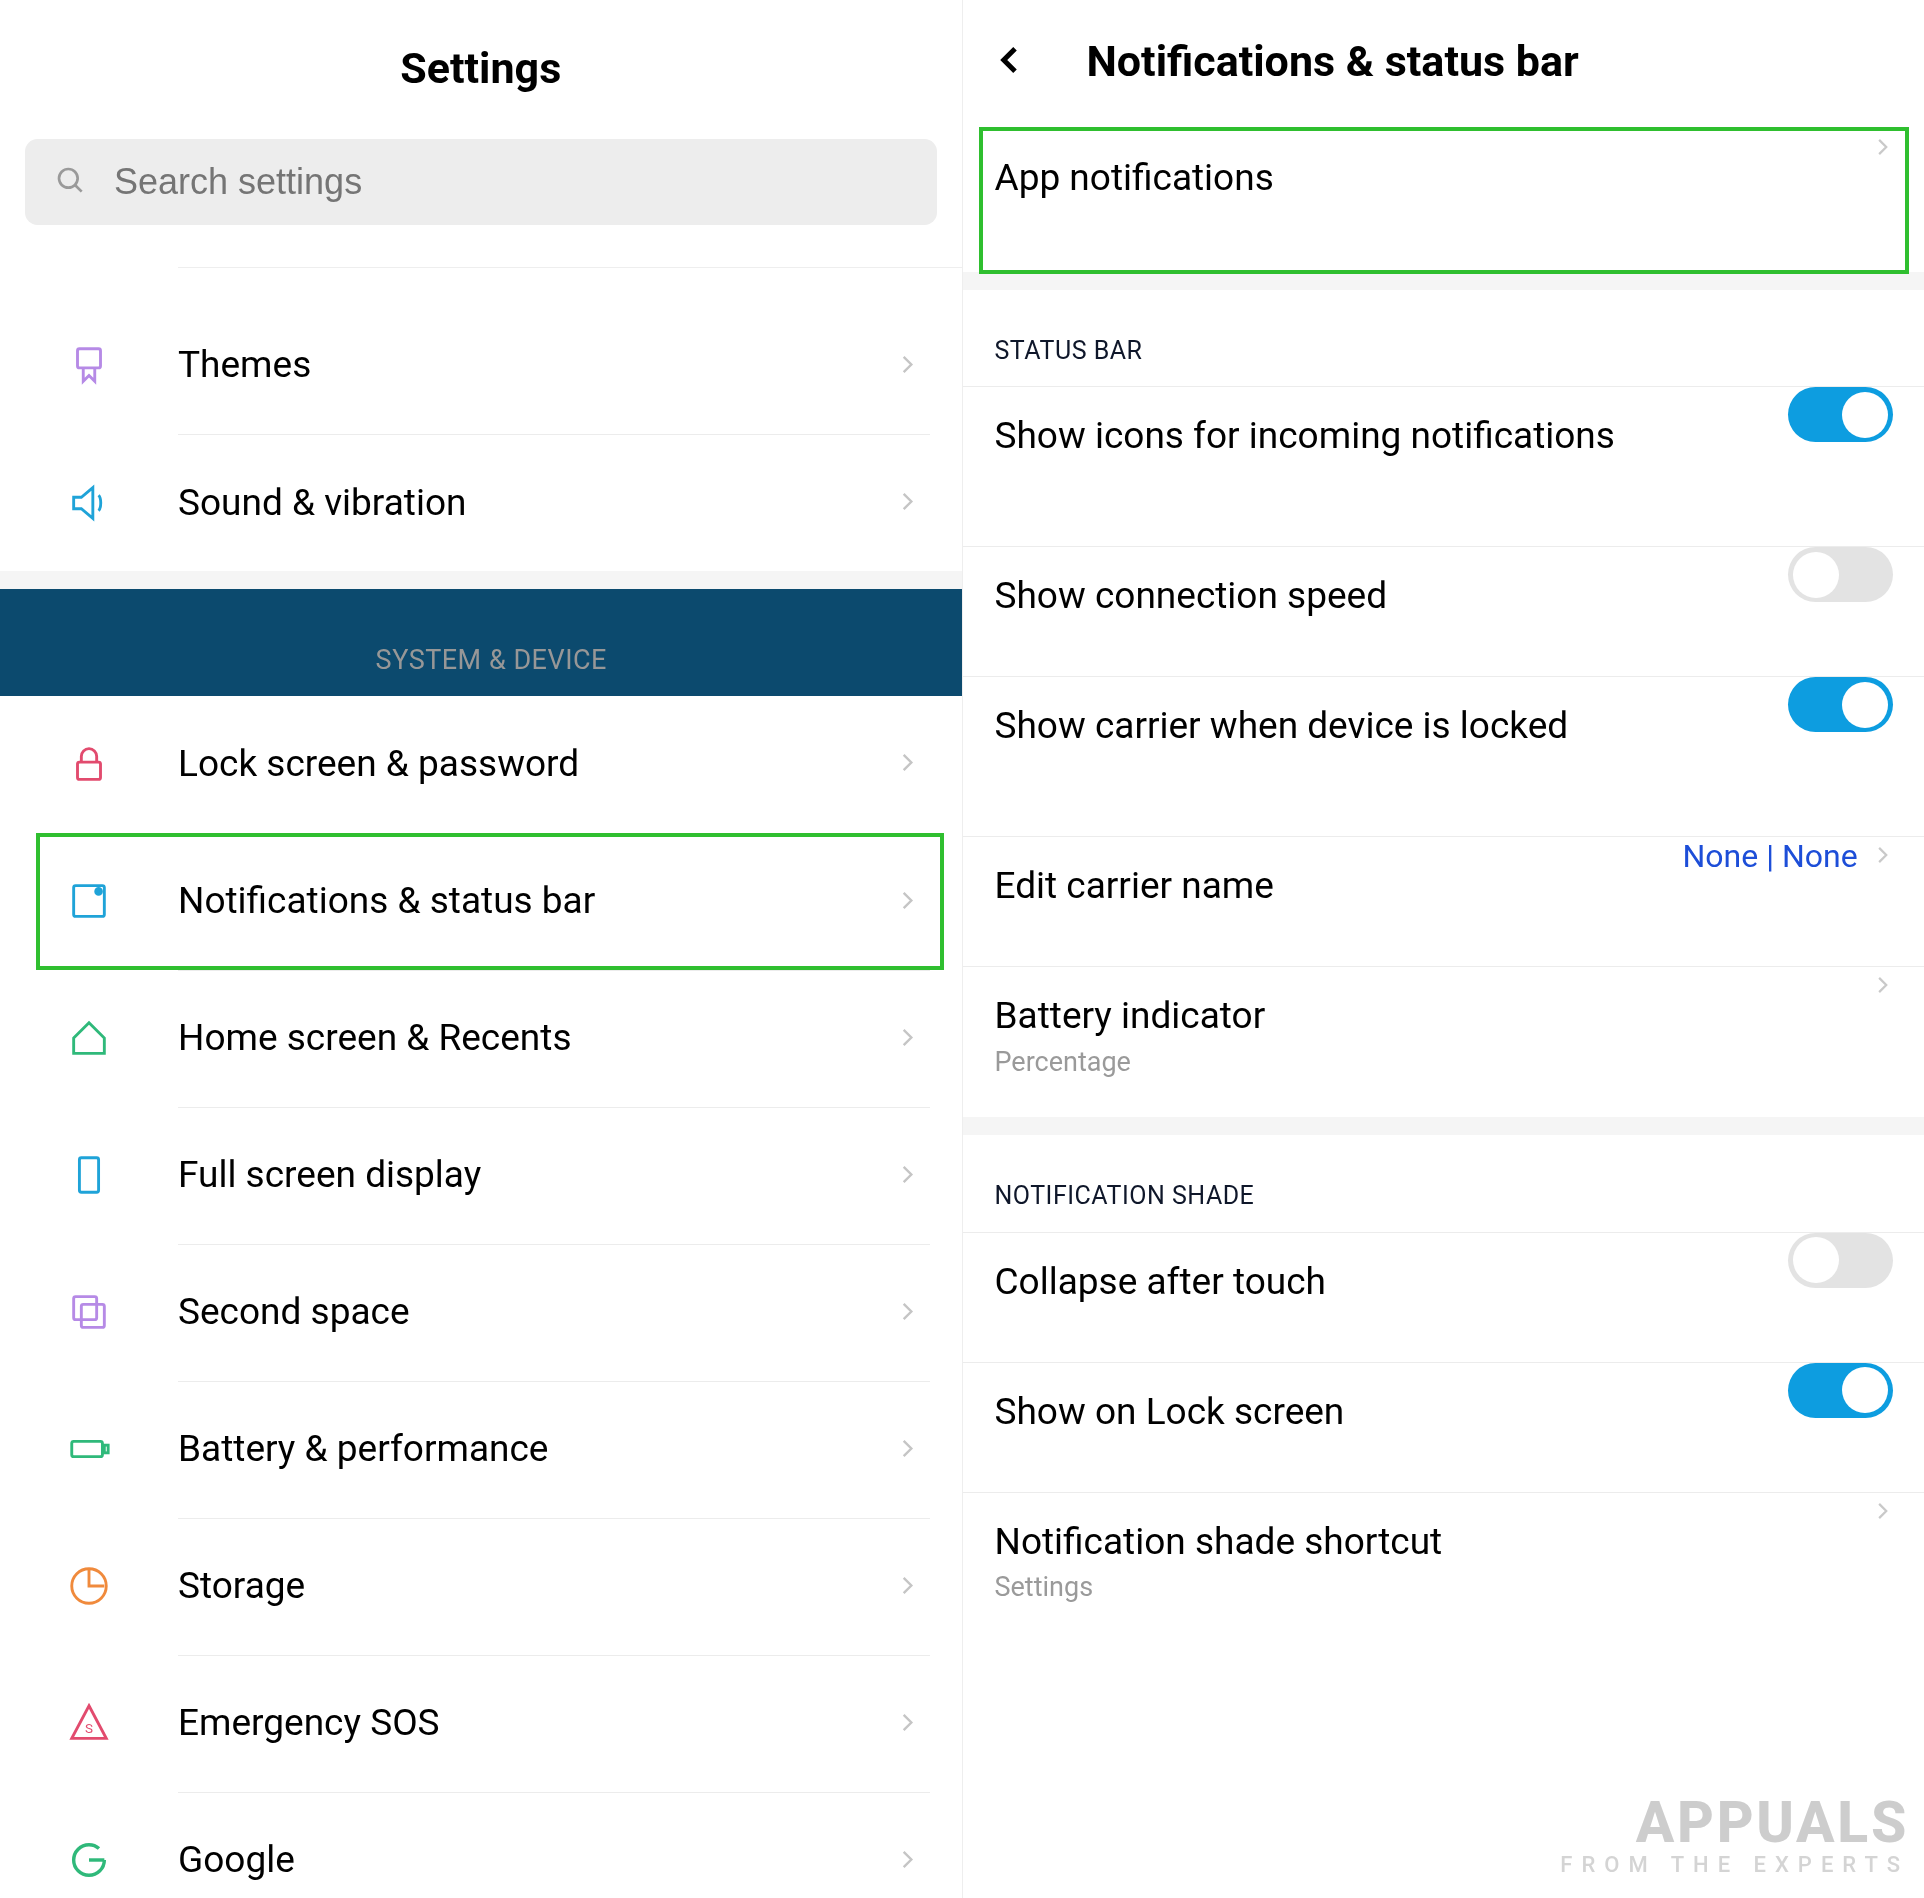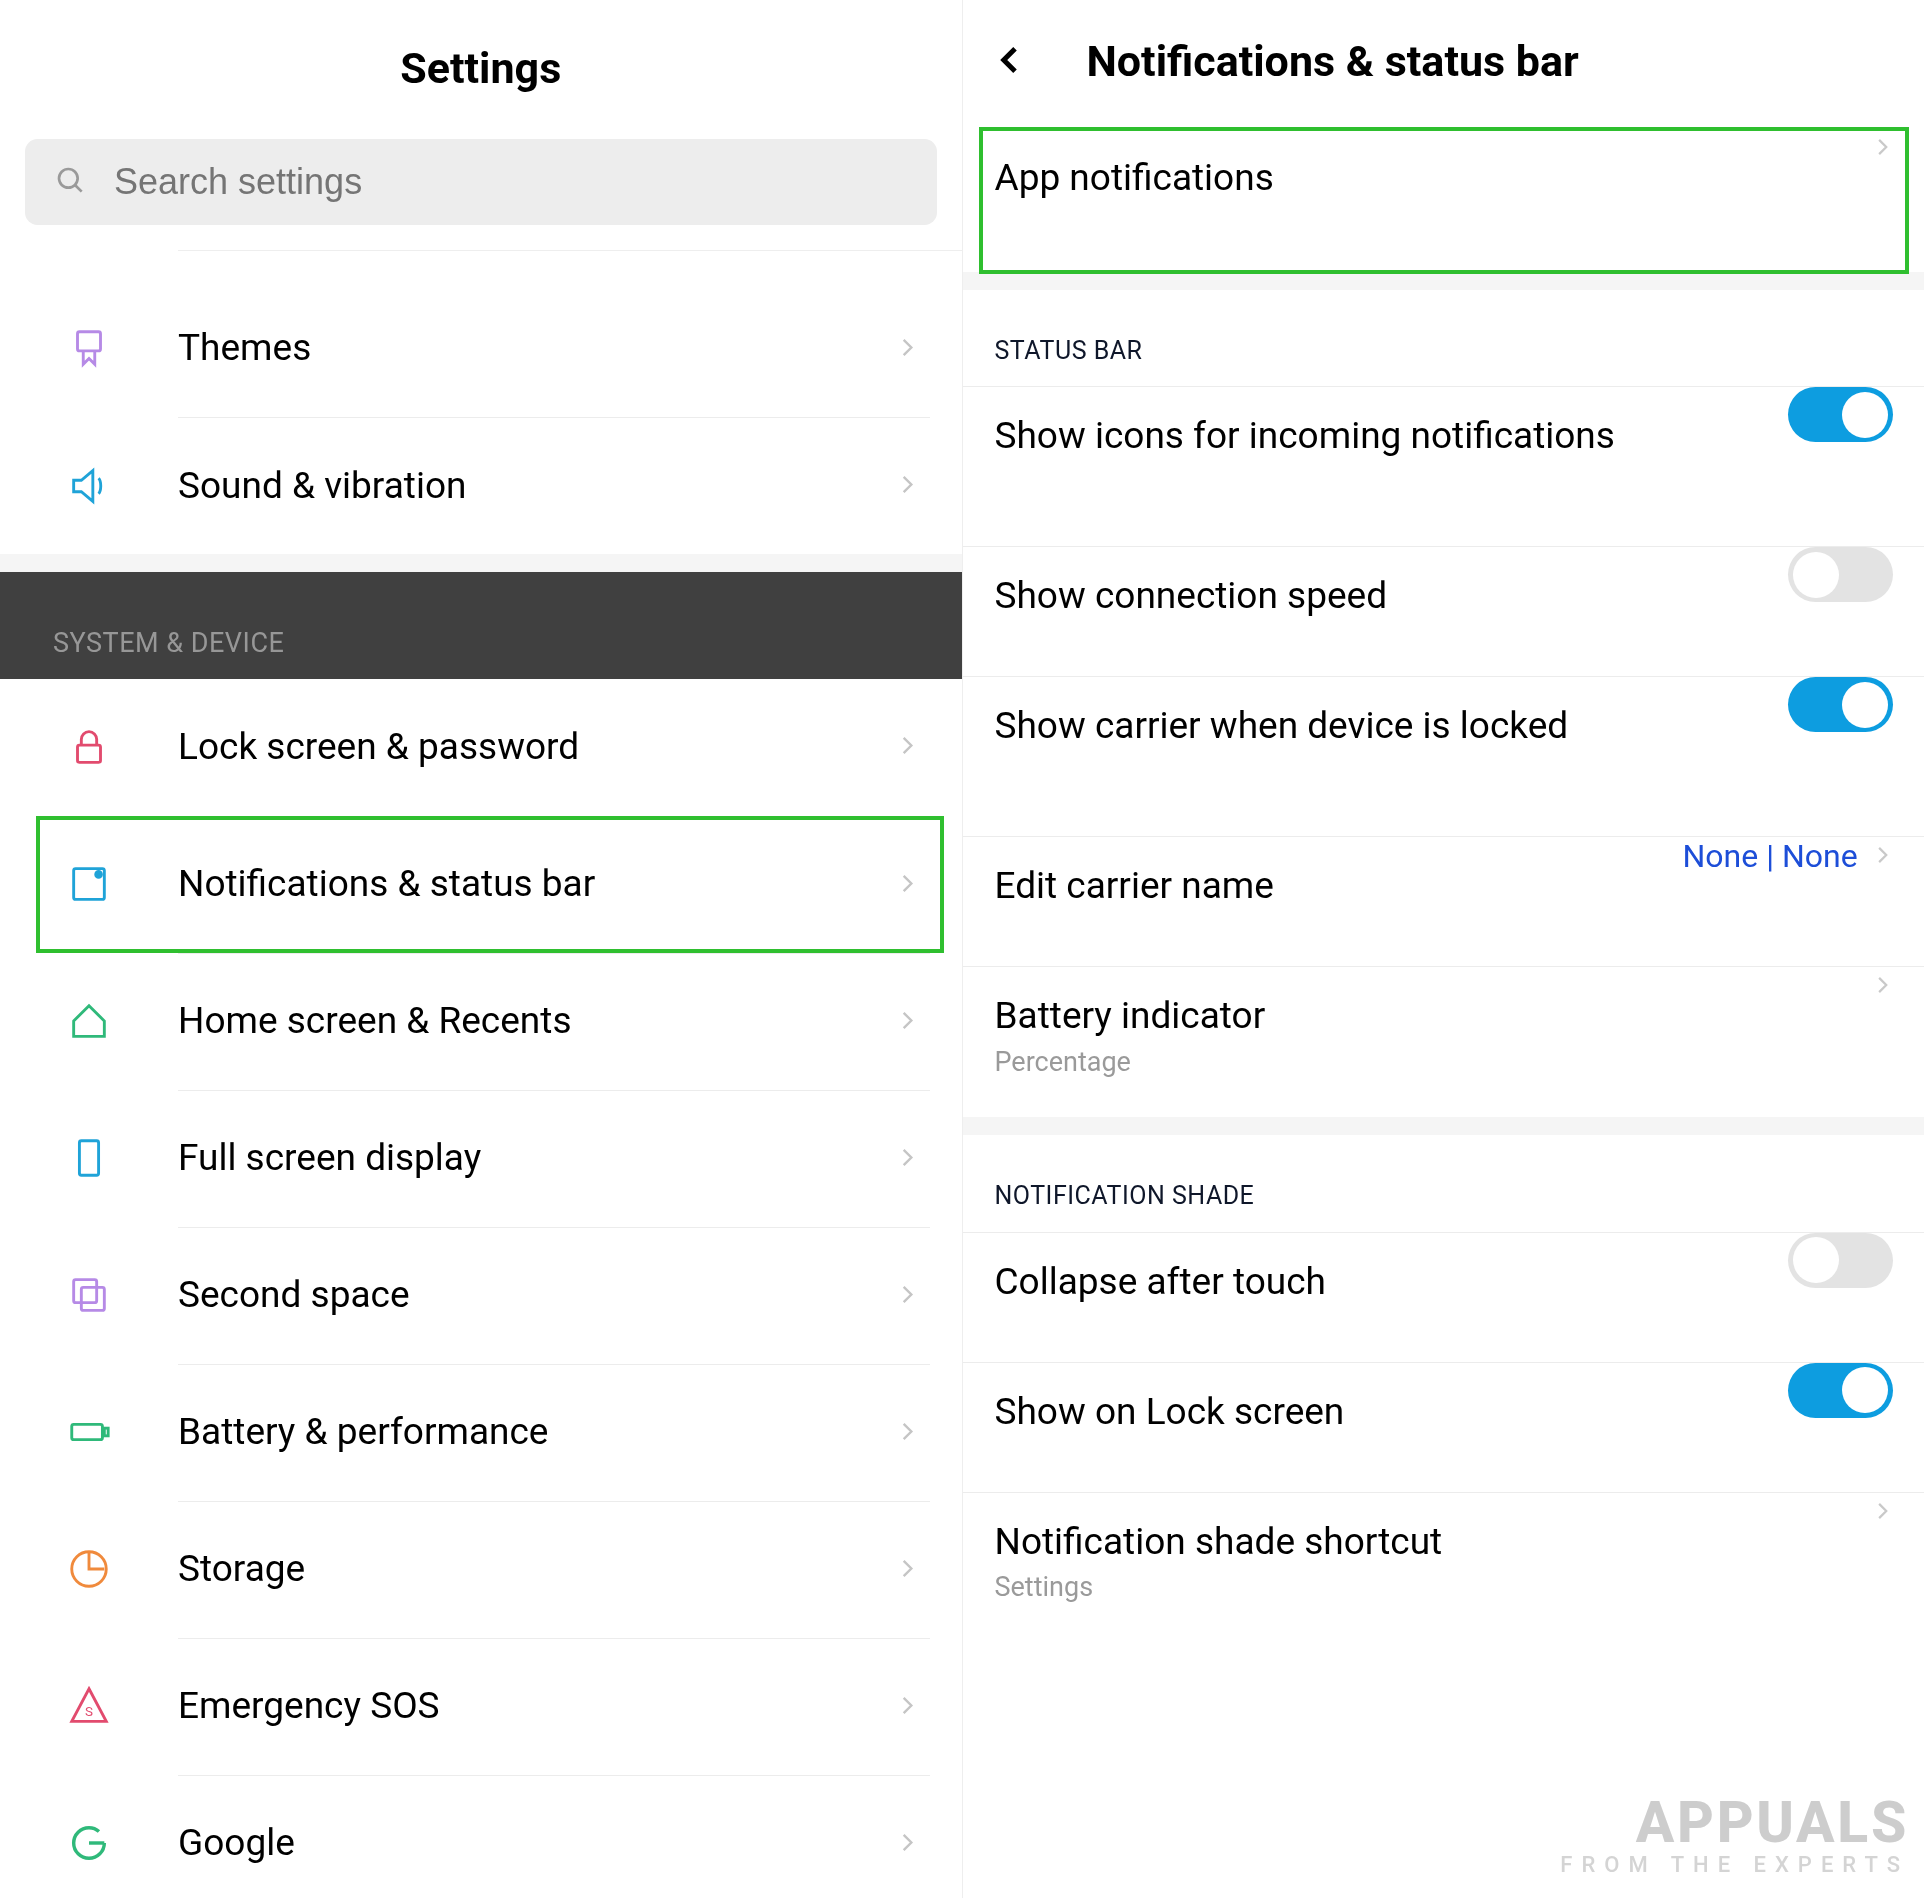--- a/index.html
+++ b/index.html
@@ -24,21 +24,21 @@
       text-align: center;
       padding: 43px 0 46px;
     }
     .title {
       font-size: 43px;
       font-weight: 700;
       color: #000;
     }
     
     .search-box {
-      margin: 0 25px 25px;
+      margin: 0 25px 42px;
       background: #ededed;
       border-radius: 12.5px;
       height: 86px;
       display: flex;
       align-items: center;
       padding: 0 30px;
       gap: 27px;
     }
     .search-icon svg { width: 32px; height: 32px; stroke: #9a9a9a; }
     .search-input {
@@ -55,22 +55,23 @@
       background: #fff;
       border-top: 1.8px solid #eee;
       margin-left: 178px;
     }
     
     .section-header {
       padding: 43px 32px 19.6px 53px;
       font-size: 27px;
       color: #979797;
       letter-spacing: 0.5px;
-      background: #404040;
+      background: #0c4a6e;
       border-top: 2.7px solid #f3f3f3;
+      text-align: center;
     }
     .section-header.first {
       border-top: none;
       padding-top: 55px;
     }
     .gap-bar {
       height: 18px;
       background: #f5f5f5;
     }
     

